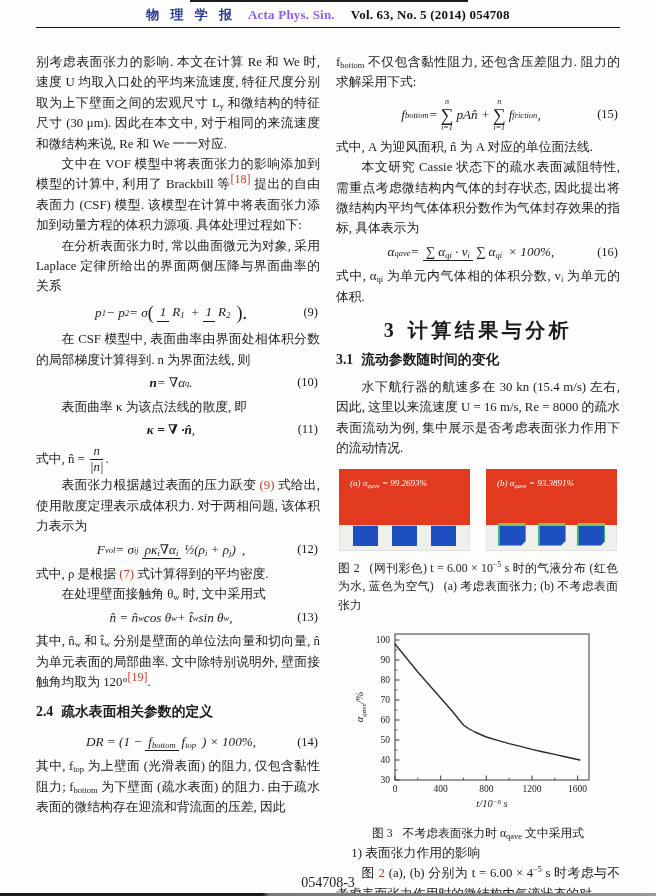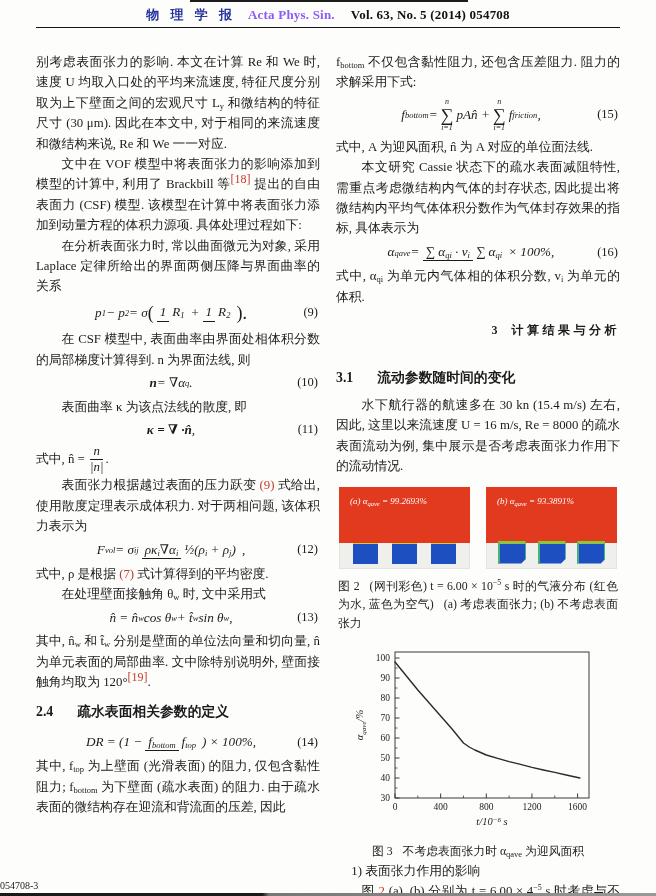--- a/index.html
+++ b/index.html
@@ -37,22 +37,22 @@
   .frac .den { padding:0 3px; }
   .bigp { font-size:18px; font-style:normal; font-weight:normal; }
   .vec { font-weight:bold; }
   .sum { display:inline-flex; flex-direction:column; align-items:center; line-height:1; margin:0 3px; font-style:normal; }
   .sum .lim { font-size:8px; font-style:italic; }
   .sum .sg { font-size:18px; }
   .infrac { display:inline-flex; flex-direction:column; vertical-align:middle; text-align:center; font-style:italic; line-height:1.2; margin:0 2px; }
   .infrac .num { border-bottom:1px solid #1b1b1b; padding:0 2px; }
 
   .h24, .h31 { font-size:13.8px; font-weight:bold; margin:9px 0 7px; text-align:left; }
-  .h24 .hnum, .h31 .hnum { margin-right:24px; }
-  .h3 { font-size:12px; font-weight:600; margin:13px 0 27px; text-align:right; }
+  .h24 .hnum, .h31 .hnum { margin-right:8px; }
+  .h3 { font-size:20px; font-weight:600; margin:13px 0 9px; text-align:center; }
   .h3 .hnum { margin-right:14px; }
   .h3 .htxt { letter-spacing:3.5px; }
 
   .fig2 { margin:10px 0 0; }
   .panels { display:flex; gap:16px; justify-content:center; }
   .panel { width:131px; height:82px; background:#efefec; position:relative; box-shadow:0 0 0 1px #e3e3df inset; }
   .water { height:56px; background:#e23a1e; position:relative; }
   .plabel { position:absolute; top:4px; left:11px; color:#ffffff; font-size:9px; font-style:italic; white-space:nowrap; }
   .plabel .sb { font-size:6.5px; }
   .strip { height:26px; display:flex; justify-content:space-evenly; align-items:flex-start; }
@@ -60,22 +60,22 @@
   .cav.b { border-top-color:#8cc43e; border-left:2px solid #45b47c; border-right:1px solid #45b47c;
     clip-path:polygon(0 0,100% 0,100% 80%,84% 100%,0 100%); }
   .cap { font-size:11.8px; line-height:18.6px; color:#222; margin:8px 2px 0; text-align:justify; }
   .cap .caplabel { margin-right:10px; }
   .gapspan { margin-left:10px; }
   .capsup { font-size:8px; vertical-align:super; line-height:0; }
   .fig3 { margin:10px 0 0; text-align:center; }
   .fig3 svg { display:block; margin:0 auto; }
   .capcenter { text-align:center; margin-top:4px; }
 
-  .pagefoot { position:absolute; bottom:5px; left:0; width:100%; text-align:left;
-    font-size:10px; color:#1b1b1b; }
+  .pagefoot { position:absolute; bottom:5px; left:0; width:100%; text-align:center;
+    font-size:14px; color:#1b1b1b; }
 </style>
 </head>
 <body>
 
 <div class="page">
   <div class="scan-top"></div>
 
   <div class="pagehead">
     <span class="jcn">物 理 学 报</span><span class="jen">Acta Phys. Sin.</span><span class="jissue">Vol. 63, No. 5 (2014)   054708</span>
   </div>
@@ -293,21 +293,21 @@
           <line x1="46" y1="126" x2="48.5" y2="126" stroke="#3a3a3a" stroke-width="0.8"></line>
           <line x1="46" y1="106" x2="48.5" y2="106" stroke="#3a3a3a" stroke-width="0.8"></line>
           <line x1="46" y1="86" x2="48.5" y2="86" stroke="#3a3a3a" stroke-width="0.8"></line>
           <line x1="46" y1="66" x2="48.5" y2="66" stroke="#3a3a3a" stroke-width="0.8"></line>
           <line x1="46" y1="46" x2="48.5" y2="46" stroke="#3a3a3a" stroke-width="0.8"></line>
           <line x1="46" y1="26" x2="48.5" y2="26" stroke="#3a3a3a" stroke-width="0.8"></line>
           <polyline points="46,20 51.705882352941174,27 57.411764705882355,34 68.82352941176471,48 80.23529411764706,61 91.64705882352942,74 103.05882352941177,87 114.47058823529412,101 120.17647058823529,105 125.88235294117646,108 137.29411764705884,113 148.70588235294116,116.4 160.11764705882354,119.6 171.52941176470588,122.4 182.94117647058823,125.4 194.35294117647058,128 205.76470588235293,130.4 217.17647058823528,133 230.8705882352941,136" fill="none" stroke="#2a2a2a" stroke-width="1.4" stroke-linejoin="round" stroke-linecap="round"></polyline>
           <text x="143" y="183" text-anchor="middle" font-size="10.5" font-style="italic" fill="#1b1b1b" font-family="&quot;Liberation Serif&quot;,&quot;DejaVu Serif&quot;,serif"><tspan>t/10</tspan><tspan dy="-3.5" font-size="7">−6</tspan><tspan dy="3.5"> s</tspan></text>
           <text x="14" y="83" text-anchor="middle" font-size="10.5" font-style="italic" fill="#1b1b1b" font-family="&quot;Liberation Serif&quot;,&quot;DejaVu Serif&quot;,serif" transform="rotate(-90 14 83)"><tspan>α</tspan><tspan dy="2.5" font-size="7">qave</tspan><tspan dy="-2.5">/%</tspan></text>
         </svg>
-      <figcaption class="cap capcenter"><span class="caplabel">图 3</span><span>不考虑表面张力时 α</span><sub class="sb">qave</sub><span> 为迎风面积</span></figcaption>
+      <figcaption class="cap capcenter"><span class="caplabel">图 3</span><span>不考虑表面张力时 α</span><sub class="sb">qave</sub><span> 文中采用式</span></figcaption>
     </figure>
 
     <p class="ind1">1) 表面张力作用的影响</p>
 
     <p class="ind"><span>图 </span><span class="eref">2</span><span> (a), (b) 分别为 t = 6.00 × 4</span><sup class="capsup">−5</sup><span> s 时考虑与不考虑表面张力作用时的微结构内气液状态的对</span></p>
   </div>
 
   <div class="pagefoot"><span>054708-3</span></div>
   <div class="scan-bottom"></div>
 </div>

